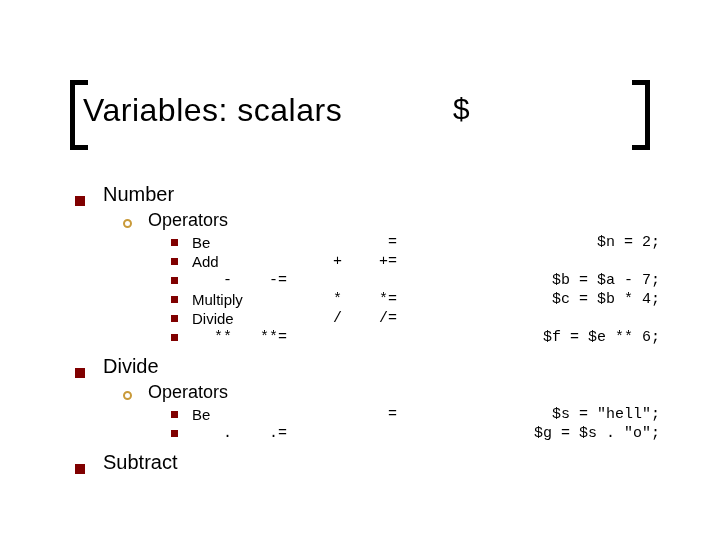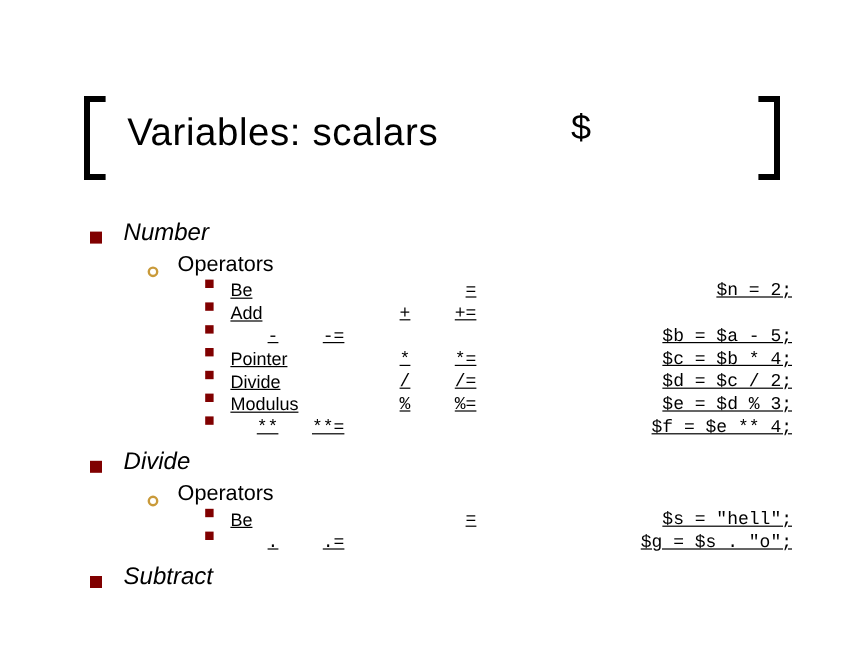--- a/index.html
+++ b/index.html
@@ -4,36 +4,36 @@
 <style>
   * { margin: 0; padding: 0; box-sizing: border-box; }
   html, body { width: 720px; height: 540px; background: #fff; font-family: Arial, Helvetica, sans-serif; color: #000; }
   .slide { position: relative; width: 720px; height: 540px; }
 
   
   .bracket { position: absolute; width: 18px; height: 70px; border-top: 5px solid #000; border-bottom: 5px solid #000; top: 80px; }
   .bracket.left { left: 70px; border-left: 5px solid #000; }
   .bracket.right { right: 70px; border-right: 5px solid #000; }
 
-  .title-wrap { position: absolute; top: 92px; left: 106px; right: 95px; display: flex; align-items: flex-start; }
+  .title-wrap { position: absolute; top: 92px; left: 83px; right: 95px; display: flex; align-items: center; }
   .title { font-size: 32px; font-weight: 400; letter-spacing: 0.5px; }
   .title-sym { font-family: "Courier New", monospace; font-size: 30px; margin-left: 110px; }
 
   .body { position: absolute; top: 175px; left: 75px; right: 40px; }
 
-  .lvl1 { display: flex; align-items: center; margin-top: 8px; font-style: italic; }
+  .lvl1 { display: flex; align-items: flex-end; margin-top: 8px; }
   .lvl1 .bullet1 { width: 10px; height: 10px; background: #800000; margin-top: 6px; margin-right: 18px; flex-shrink: 0; }
   .lvl1 .label1 { font-size: 20px; }
 
-  .lvl2 { margin-left: 48px; display: flex; align-items: flex-end; margin-top: 4px; }
+  .lvl2 { margin-left: 48px; display: flex; align-items: center; margin-top: 4px; }
   .lvl2 .bullet2 { width: 9px; height: 9px; border: 2px solid #c99a3a; border-radius: 50%; margin-top: 5px; margin-right: 16px; flex-shrink: 0; }
   .lvl2 .label2 { font-size: 18px; }
 
   .lvl3-block { margin-left: 96px; margin-top: 2px; }
-  .op-row { display: flex; align-items: flex-start; font-size: 15px; line-height: 19px; text-decoration: underline; }
+  .op-row { display: flex; align-items: center; font-size: 15px; line-height: 19px; }
   .op-row .bullet3 { width: 7px; height: 7px; background: #800000; margin-right: 14px; flex-shrink: 0; }
   .op-name { width: 110px; }
   .op-sym  { width: 50px; font-family: "Courier New", monospace; text-align: right; padding-right: 10px; }
   .op-asg  { width: 55px; font-family: "Courier New", monospace; text-align: right; padding-right: 10px; }
   .op-ex   { flex: 1; font-family: "Courier New", monospace; text-align: right; padding-right: 20px; white-space: pre; }
 </style>
 </head>
 <body>
 
 <div class="slide">
@@ -67,48 +67,40 @@
       <div class="op-row">
         <div class="bullet3"></div>
         <div class="op-name">Add</div>
         <div class="op-sym">+</div>
         <div class="op-asg">+=</div>
       </div>
       <div class="op-row">
         <div class="bullet3"></div>
         <div class="op-sym">-</div>
         <div class="op-asg">-=</div>
-        <div class="op-ex">$b = $a - 5;</div>
+        <div class="op-ex">$b = $a - 7;</div>
       </div>
       <div class="op-row">
         <div class="bullet3"></div>
-        <div class="op-name">Pointer</div>
+        <div class="op-name">Multiply</div>
         <div class="op-sym">*</div>
         <div class="op-asg">*=</div>
         <div class="op-ex">$c = $b * 4;</div>
       </div>
       <div class="op-row">
         <div class="bullet3"></div>
         <div class="op-name">Divide</div>
         <div class="op-sym">/</div>
         <div class="op-asg">/=</div>
-        <div class="op-ex">$d = $c / 2;</div>
-      </div>
-      <div class="op-row">
-        <div class="bullet3"></div>
-        <div class="op-name">Modulus</div>
-        <div class="op-sym">%</div>
-        <div class="op-asg">%=</div>
-        <div class="op-ex">$e = $d % 3;</div>
       </div>
       <div class="op-row">
         <div class="bullet3"></div>
         <div class="op-sym">**</div>
         <div class="op-asg">**=</div>
-        <div class="op-ex">$f = $e ** 4;</div>
+        <div class="op-ex">$f = $e ** 6;</div>
       </div>
     </div>
 
     <div class="lvl1">
       <div class="bullet1"></div>
       <div class="label1">Divide</div>
     </div>
     <div class="lvl2">
       <div class="bullet2"></div>
       <div class="label2">Operators</div>

